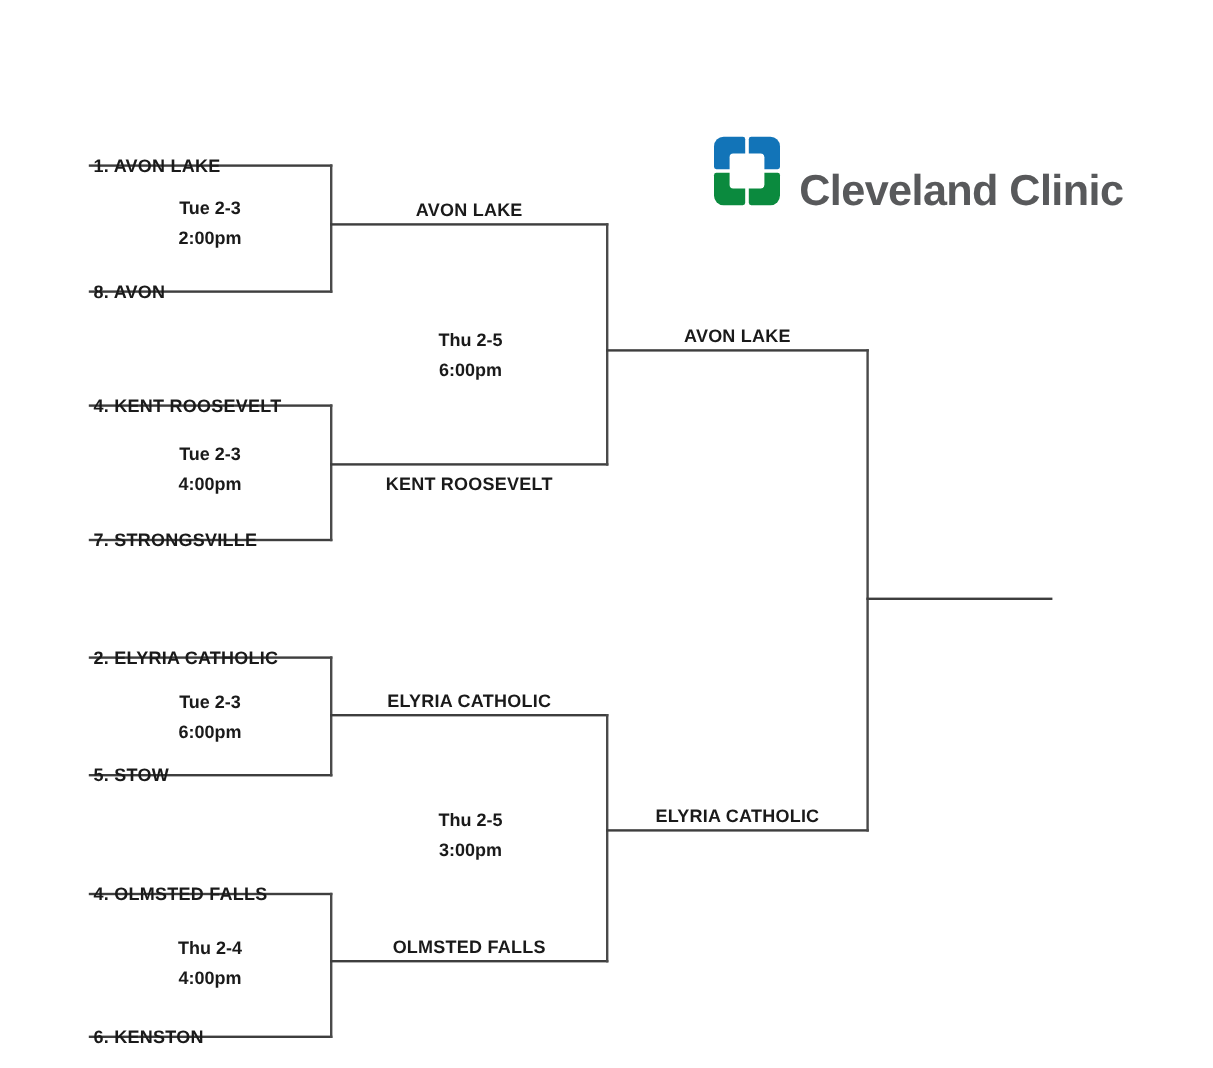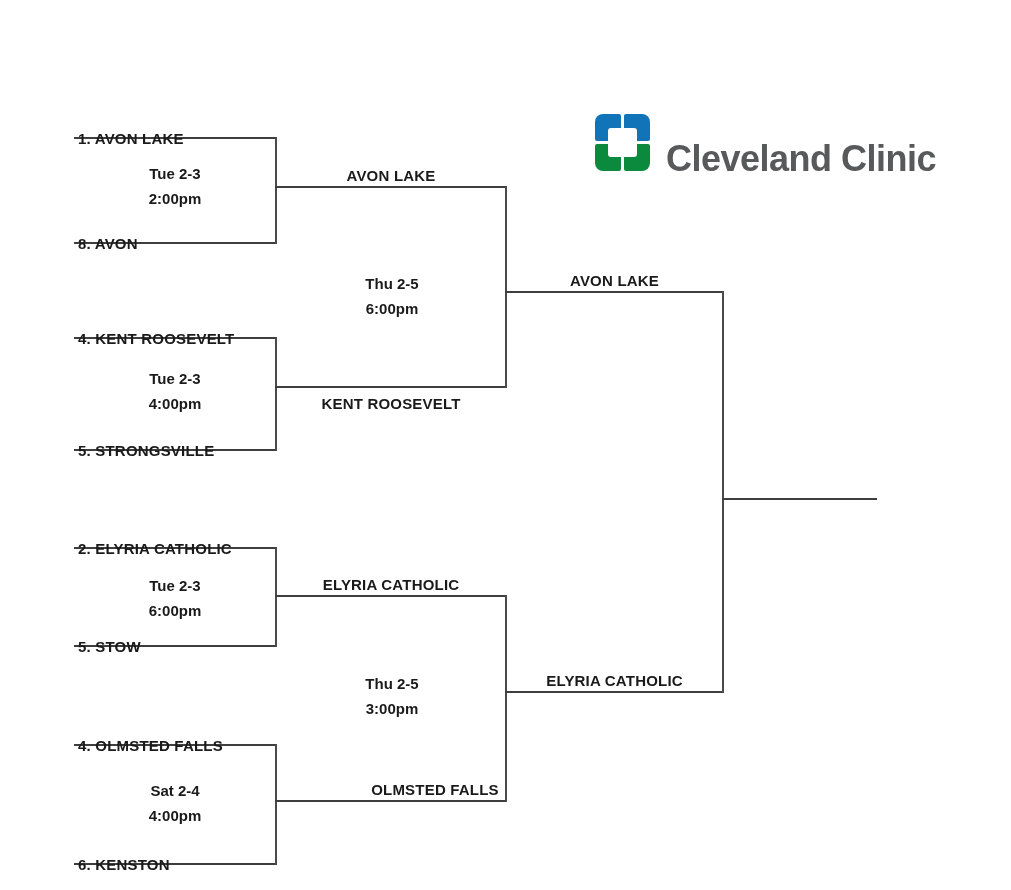--- a/index.html
+++ b/index.html
@@ -96,47 +96,47 @@
 
   <div class="hl" style="left:505px; top:291px; width:219px;"></div>
   <div class="hl" style="left:505px; top:691px; width:219px;"></div>
 
   <div class="vl" style="left:722px; top:291px; height:402px;"></div>
   <div class="hl" style="left:722px; top:498px; width:155px;"></div>
 
   <div class="seed" style="top:118px;">1. AVON LAKE</div>
   <div class="seed" style="top:223px;">8. AVON</div>
   <div class="seed" style="top:318px;">4. KENT ROOSEVELT</div>
-  <div class="seed" style="top:430px;">5. STRONGSVILLE</div>
+  <div class="seed" style="top:430px;">7. STRONGSVILLE</div>
   <div class="seed" style="top:528px;">2. ELYRIA CATHOLIC</div>
   <div class="seed" style="top:626px;">5. STOW</div>
   <div class="seed" style="top:725px;">4. OLMSTED FALLS</div>
   <div class="seed" style="top:844px;">6. KENSTON</div>
 
   <div class="sched" style="left:105px; top:161px;">
     <div>Tue 2-3</div>
     <div>2:00pm</div>
   </div>
   <div class="sched" style="left:105px; top:366px;">
     <div>Tue 2-3</div>
     <div>4:00pm</div>
   </div>
   <div class="sched" style="left:105px; top:573px;">
     <div>Tue 2-3</div>
     <div>6:00pm</div>
   </div>
   <div class="sched" style="left:105px; top:778px;">
-    <div>Sat 2-4</div>
+    <div>Thu 2-4</div>
     <div>4:00pm</div>
   </div>
 
   <div class="winner" style="left:275px; width:232px; top:167px;">AVON LAKE</div>
   <div class="winner" style="left:275px; width:232px; top:367px;margin-top:28px;">KENT ROOSEVELT</div>
   <div class="winner" style="left:275px; width:232px; top:576px;">ELYRIA CATHOLIC</div>
-  <div class="winner" style="left:275px; width:232px; top:781px;margin-left:44px;">OLMSTED FALLS</div>
+  <div class="winner" style="left:275px; width:232px; top:781px;">OLMSTED FALLS</div>
 
   <div class="sched" style="left:322px; top:271px;">
     <div>Thu 2-5</div>
     <div>6:00pm</div>
   </div>
   <div class="sched" style="left:322px; top:671px;">
     <div>Thu 2-5</div>
     <div>3:00pm</div>
   </div>
 

